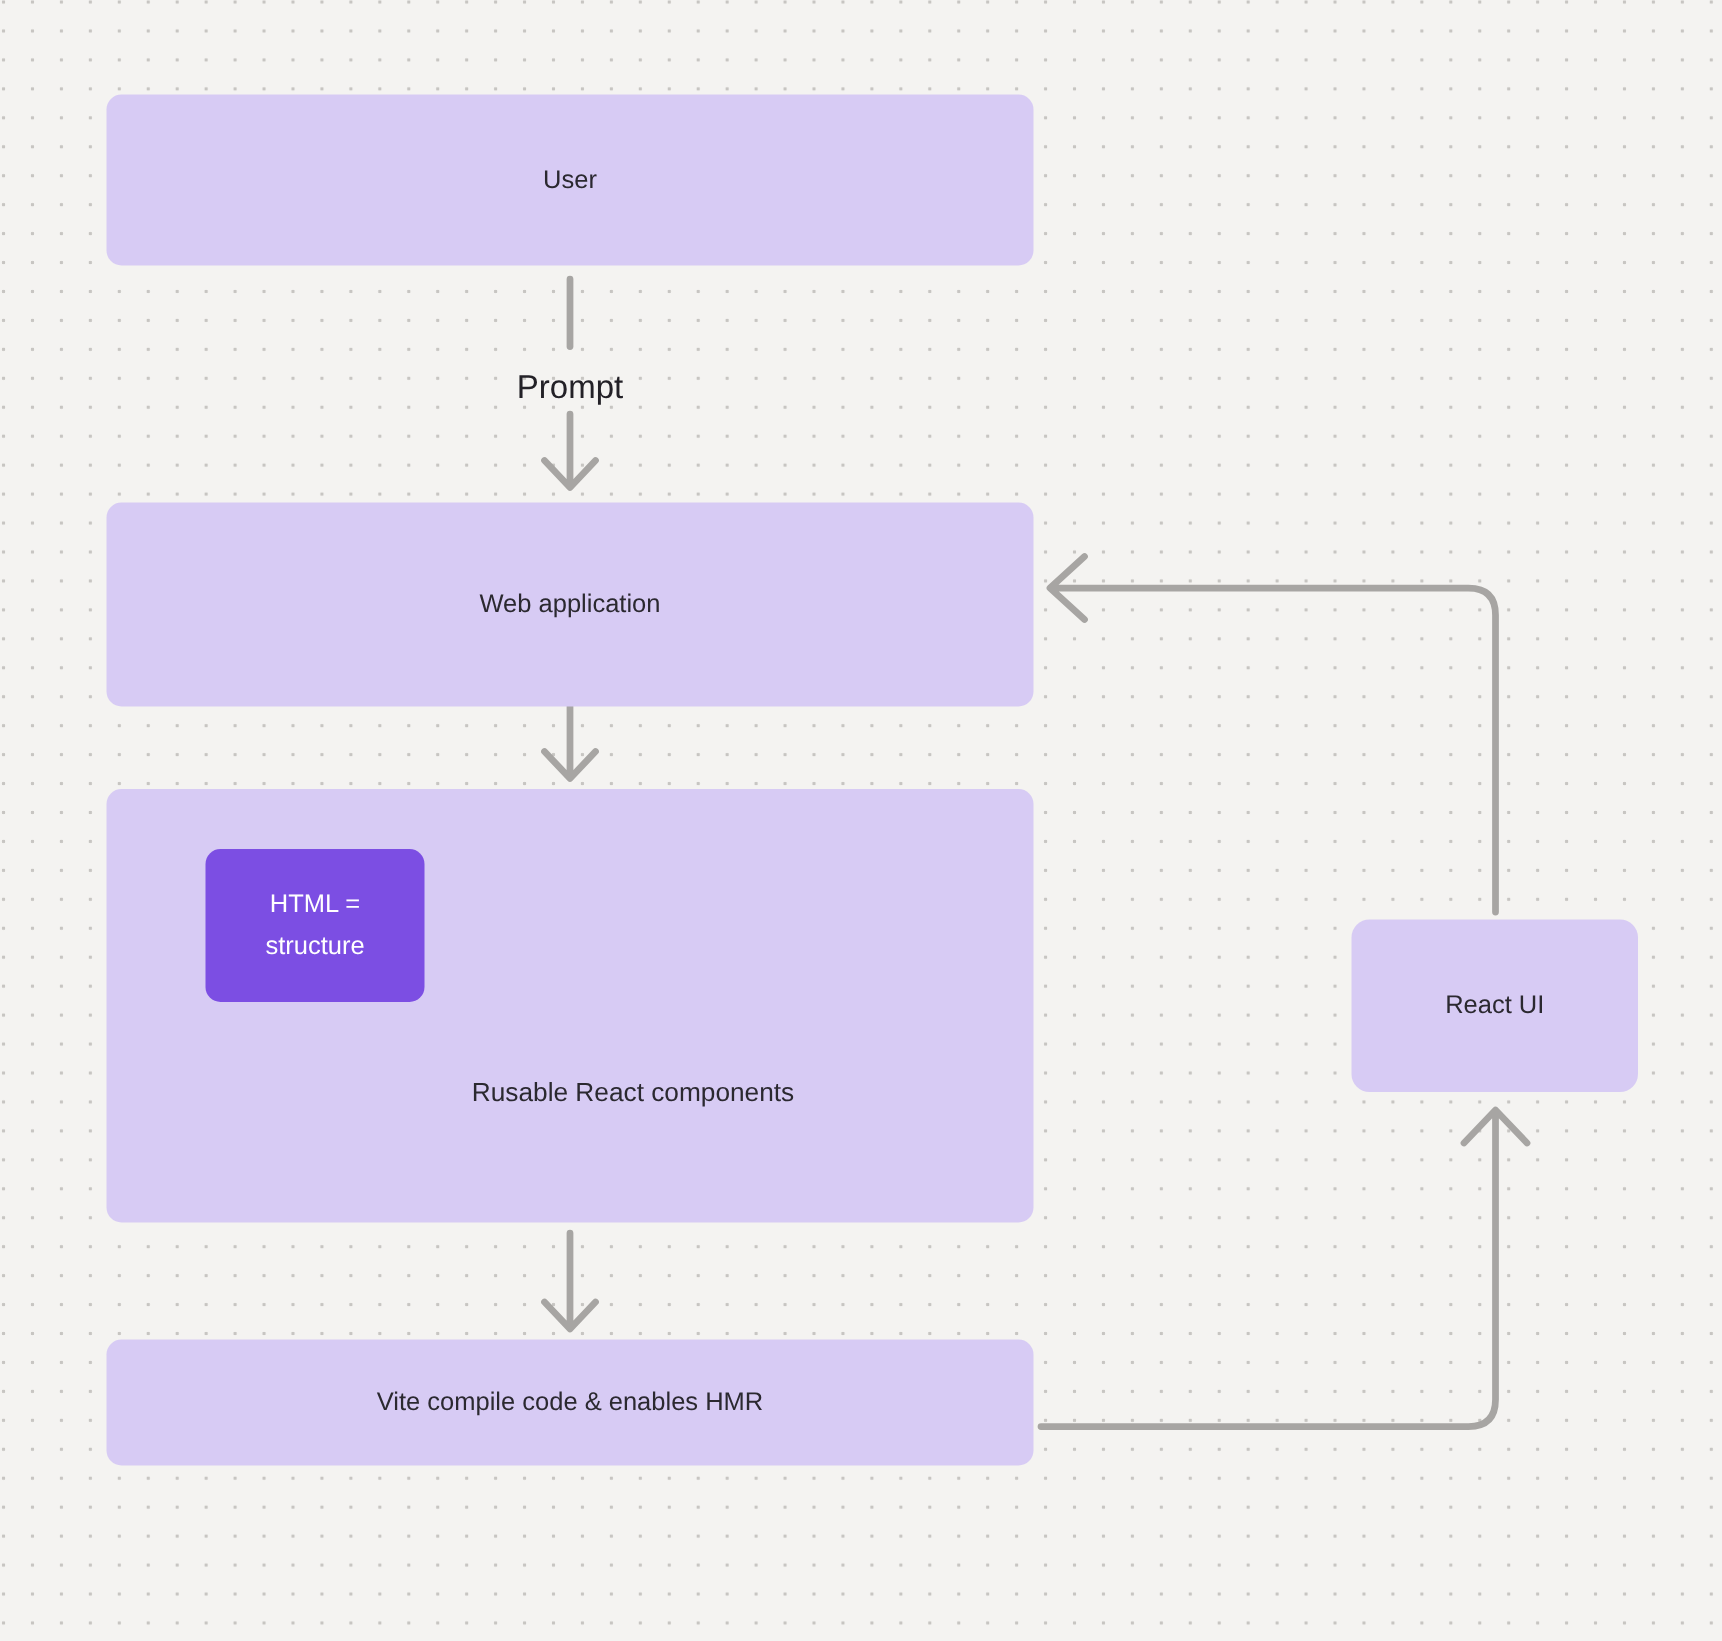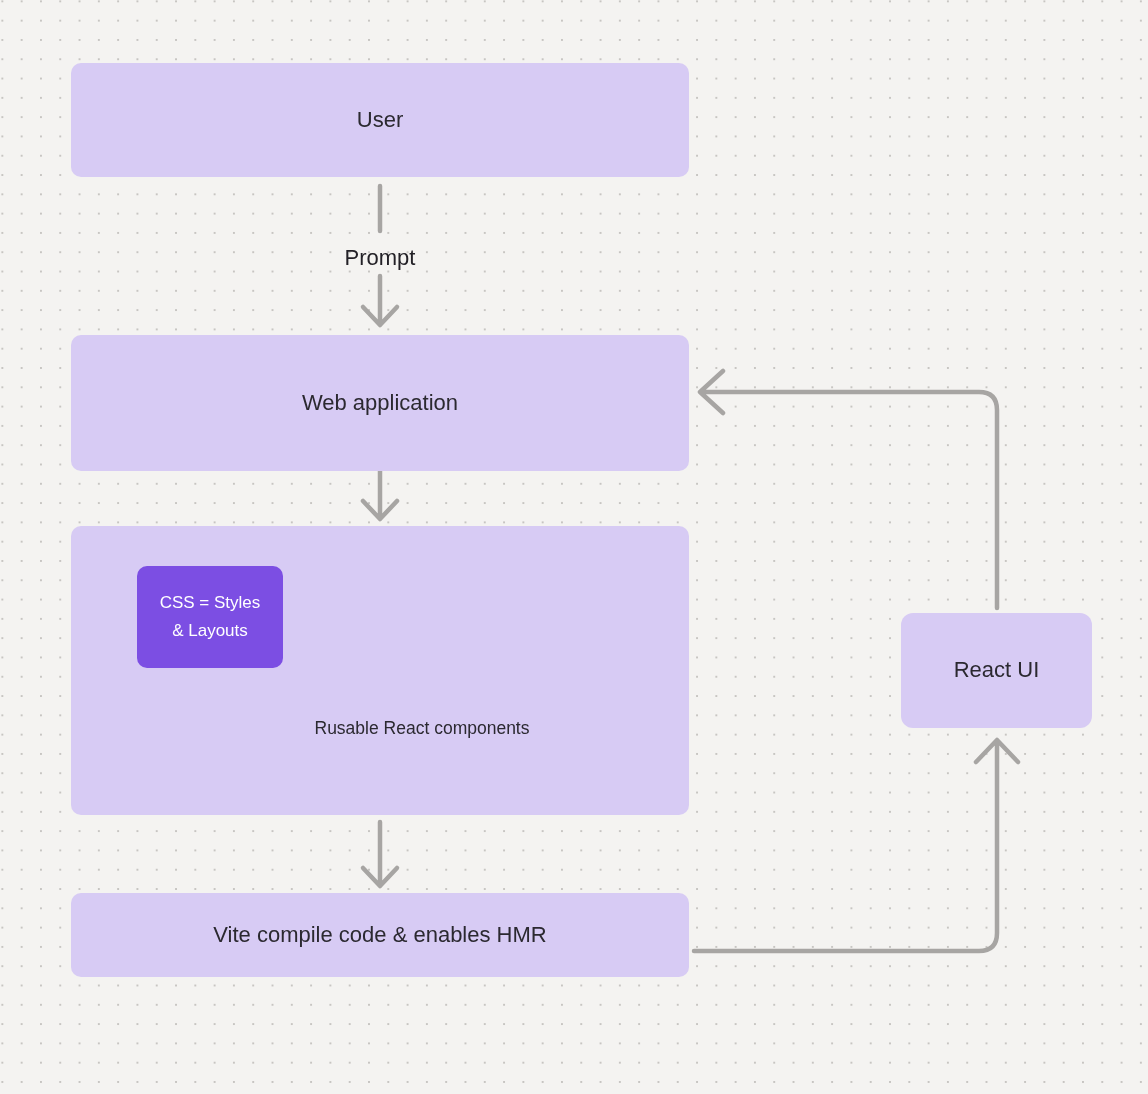--- a/index.html
+++ b/index.html
@@ -19,21 +19,21 @@
     background-size:19.3px 19.3px;
     background-position:12px 11px;
     font-family:"Liberation Sans","DejaVu Sans",sans-serif;
     color:var(--box-text);
   }
   .node{
     position:absolute;
     background:var(--box-light);
     border-radius:10px;
     display:flex;align-items:center;justify-content:center;
-    font-size:22px;line-height:1.3;
+    font-size:17px;line-height:1.3;
     color:var(--box-text);
     text-align:center;
   }
   .node-user          {left:71px;  top:63px;  width:618px; height:114px;}
   .node-webapp        {left:71px;  top:335px; width:618px; height:136px;}
   .node-group         {left:71px;  top:526px; width:618px; height:289px; align-items:flex-start;}
   .node-vite          {left:71px;  top:893px; width:618px; height:84px;}
   .node-render        {left:901px; top:613px; width:191px; height:115px; border-radius:12px;}
   .chip-row{
     position:absolute;left:137px;top:566px;width:486px;height:102px;
@@ -84,22 +84,22 @@
 <div class="edge-label">Prompt</div>
 
 <div class="node node-webapp">
   <span>Web application</span>
 </div>
 
 <div class="node node-group"></div>
 
 <div class="chip-row">
   <div class="chip">
-    <span>CSS = Styles</span>
-    <span>&amp; Layouts</span>
+    <span>HTML =</span>
+    <span>structure</span>
   </div>
 </div>
 
 <div class="group-label">Rusable React components</div>
 
 <div class="node node-vite">
   <span>Vite compile code &amp; enables HMR</span>
 </div>
 
 <div class="node node-render">

